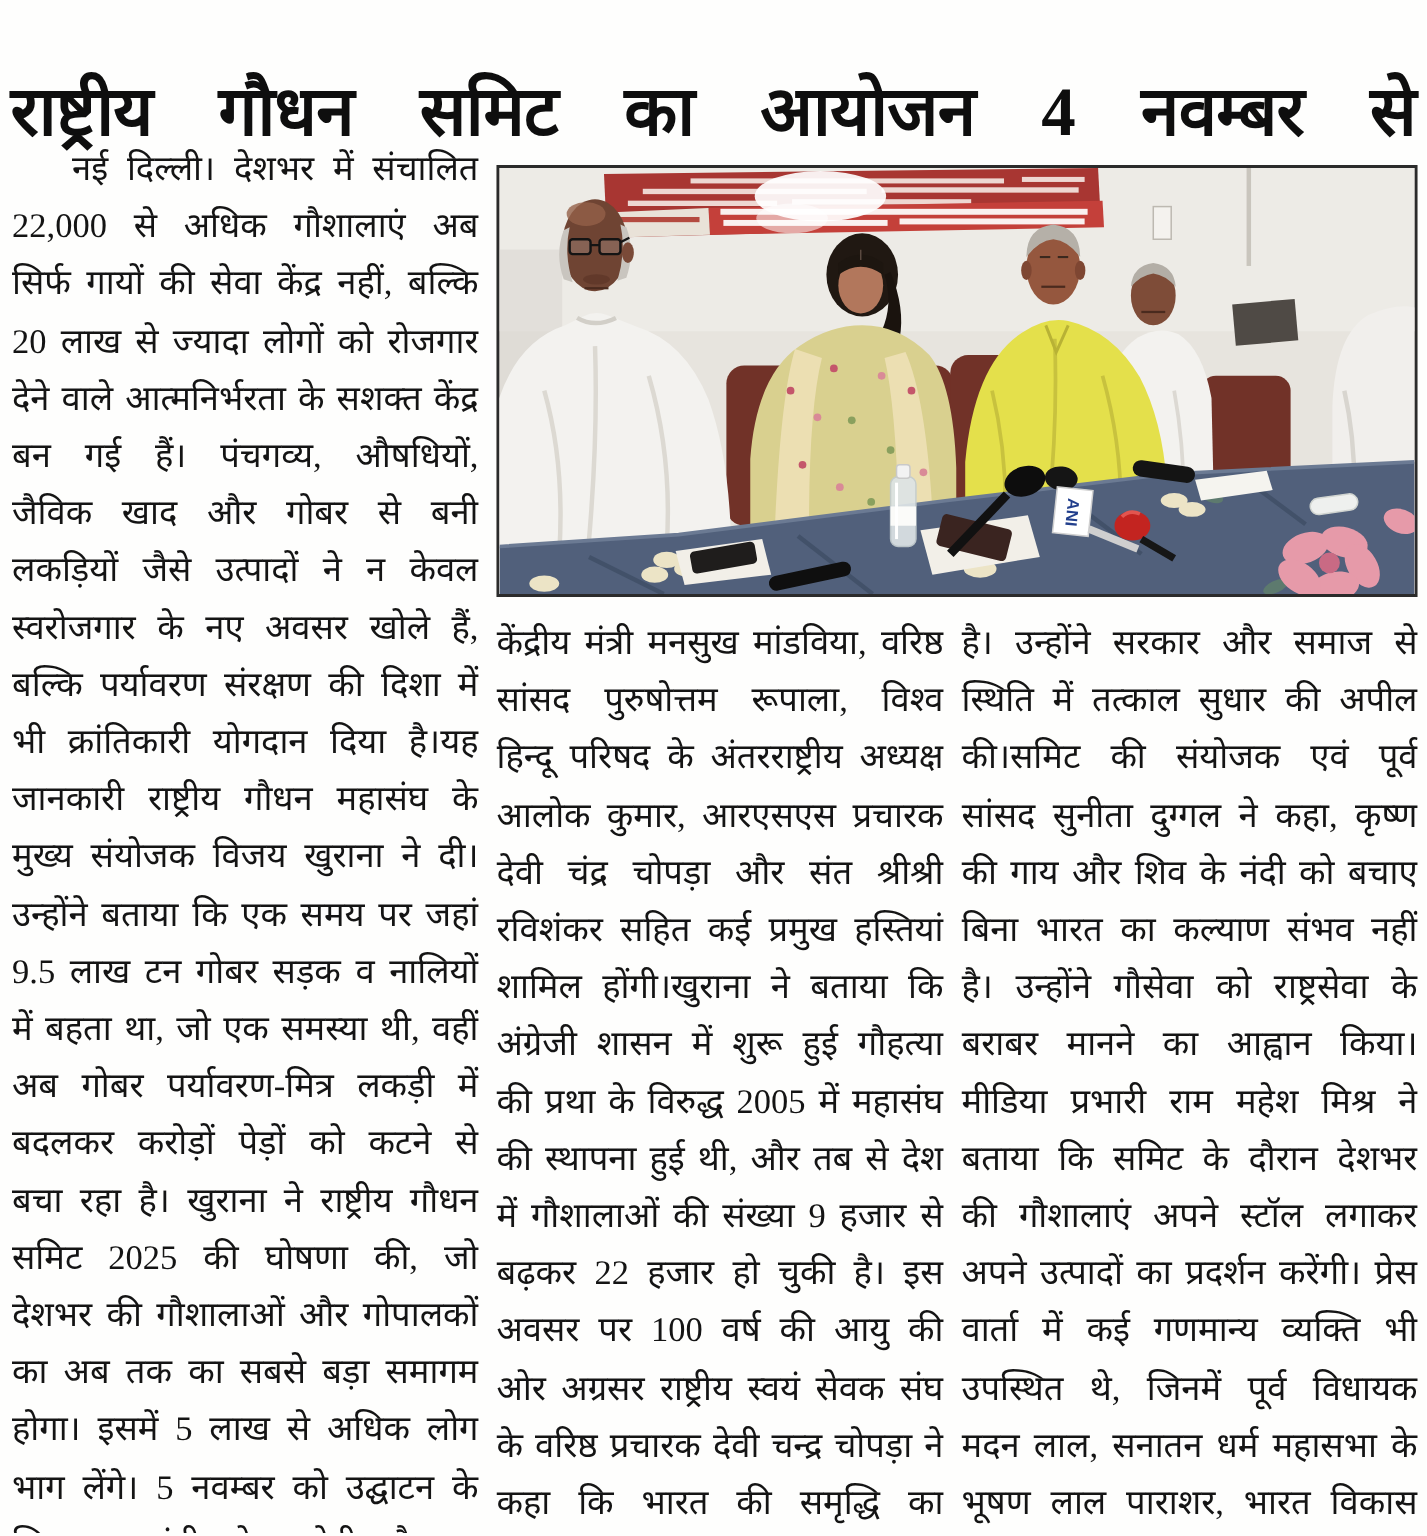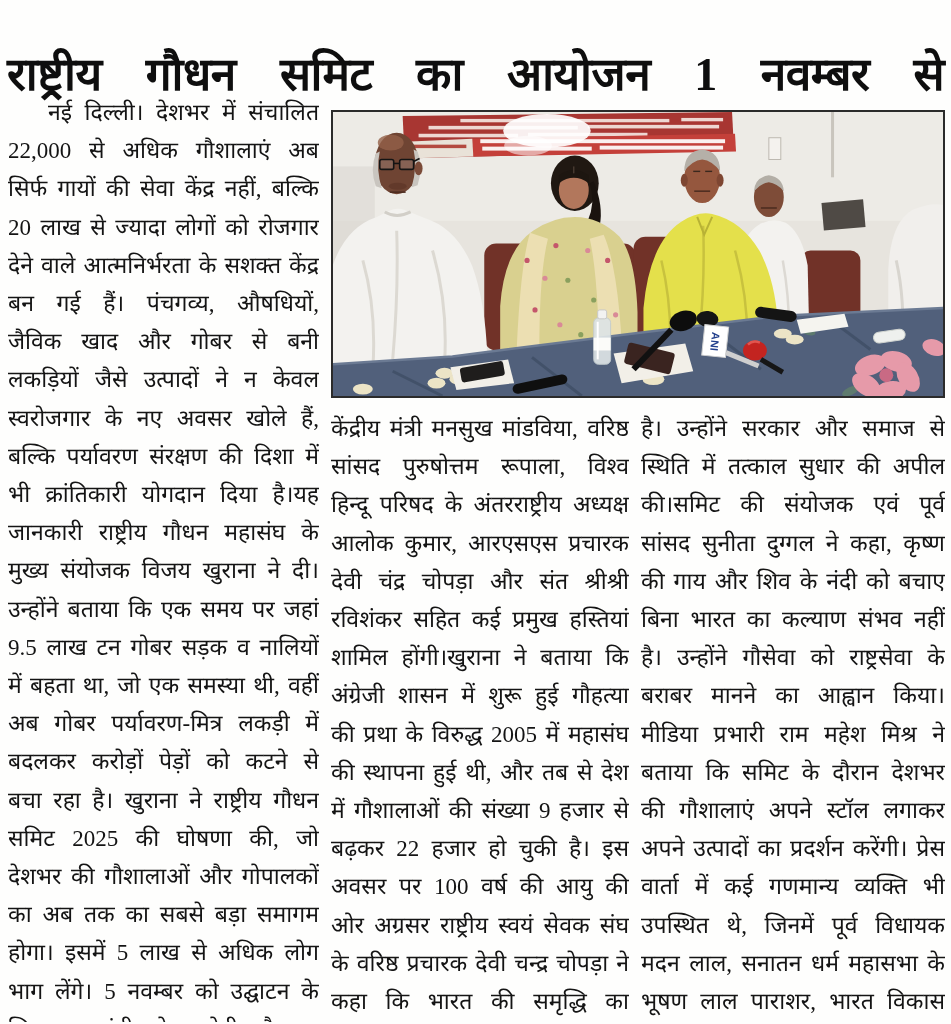--- a/index.html
+++ b/index.html
@@ -27,21 +27,21 @@
     position:absolute;left:331px;top:110px;width:614px;height:288px;
     border:2px solid #2b2b2b;box-sizing:border-box;background:#e7e4de;
   }
   .photo-frame svg{display:block;width:100%;height:100%;}
 </style>
 </head>
 <body>
 
 <div class="page">
 
-  <h1 class="headline">राष्ट्रीय गौधन समिट का आयोजन 1 नवम्बर से</h1>
+  <h1 class="headline">राष्ट्रीय गौधन समिट का आयोजन 4 नवम्बर से</h1>
 
   <div class="col" id="col1">
     <p>नई दिल्ली। देशभर में संचालित 22,000 से अधिक गौशालाएं अब सिर्फ गायों की सेवा केंद्र नहीं, बल्कि 20 लाख से ज्यादा लोगों को रोजगार देने वाले आत्मनिर्भरता के सशक्त केंद्र बन गई हैं। पंचगव्य, औषधियों, जैविक खाद और गोबर से बनी लकड़ियों जैसे उत्पादों ने न केवल स्वरोजगार के नए अवसर खोले हैं, बल्कि पर्यावरण संरक्षण की दिशा में भी क्रांतिकारी योगदान दिया है।यह जानकारी राष्ट्रीय गौधन महासंघ के मुख्य संयोजक विजय खुराना ने दी। उन्होंने बताया कि एक समय पर जहां 9.5 लाख टन गोबर सड़क व नालियों में बहता था, जो एक समस्या थी, वहीं अब गोबर पर्यावरण-मित्र लकड़ी में बदलकर करोड़ों पेड़ों को कटने से बचा रहा है। खुराना ने राष्ट्रीय गौधन समिट 2025 की घोषणा की, जो देशभर की गौशालाओं और गोपालकों का अब तक का सबसे बड़ा समागम होगा। इसमें 5 लाख से अधिक लोग भाग लेंगे। 5 नवम्बर को उद्घाटन के लिए प्रधानमंत्री नरेन्द्र मोदी और 10 नवम्बर को समापन के लिए राष्ट्रपति द्रौपदी मुर्मू को आमंत्रित किया गया है। समिट में</p>
   </div>
 
   <div class="photo-frame">
     <svg viewBox="0 0 613 287" preserveAspectRatio="none">
 
       <rect x="0" y="0" width="613" height="287" fill="#e7e4de"></rect>
       <rect x="0" y="0" width="613" height="110" fill="#edebe6"></rect>

